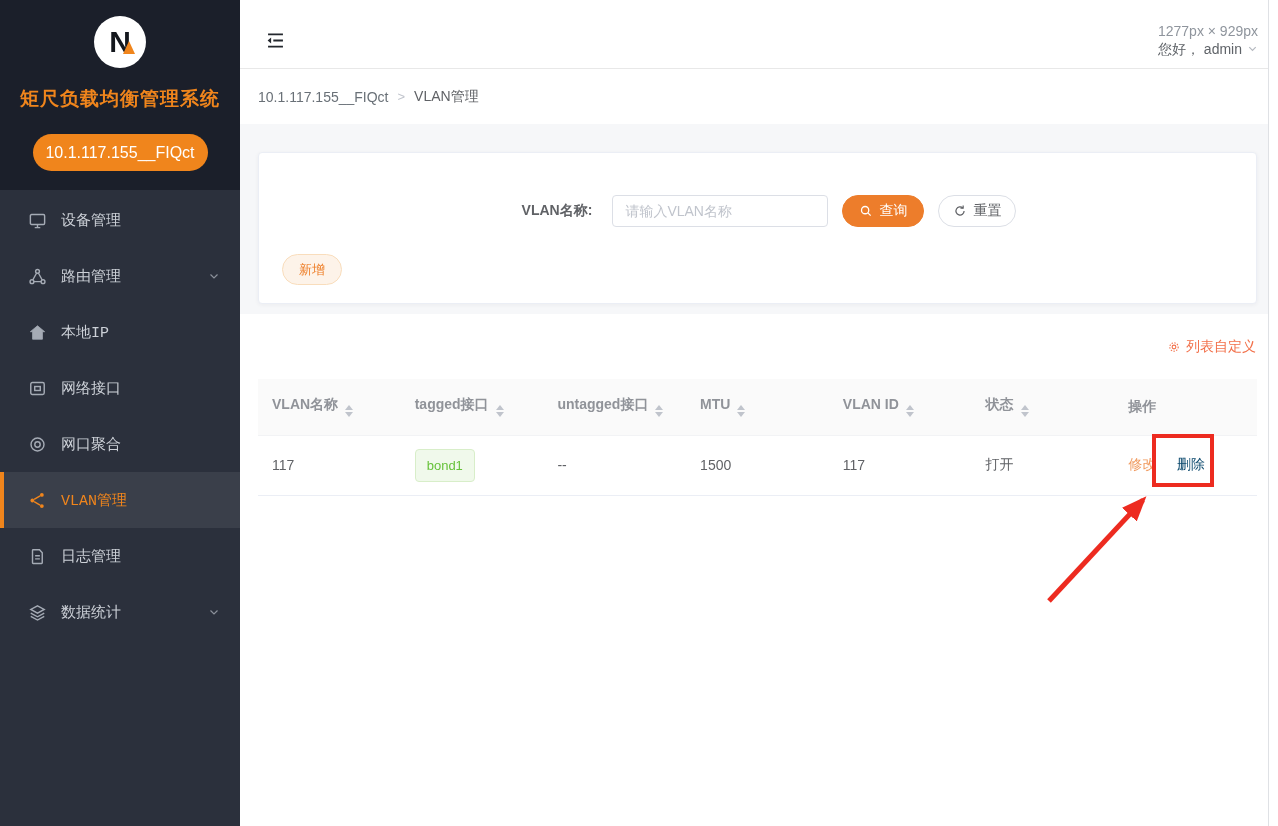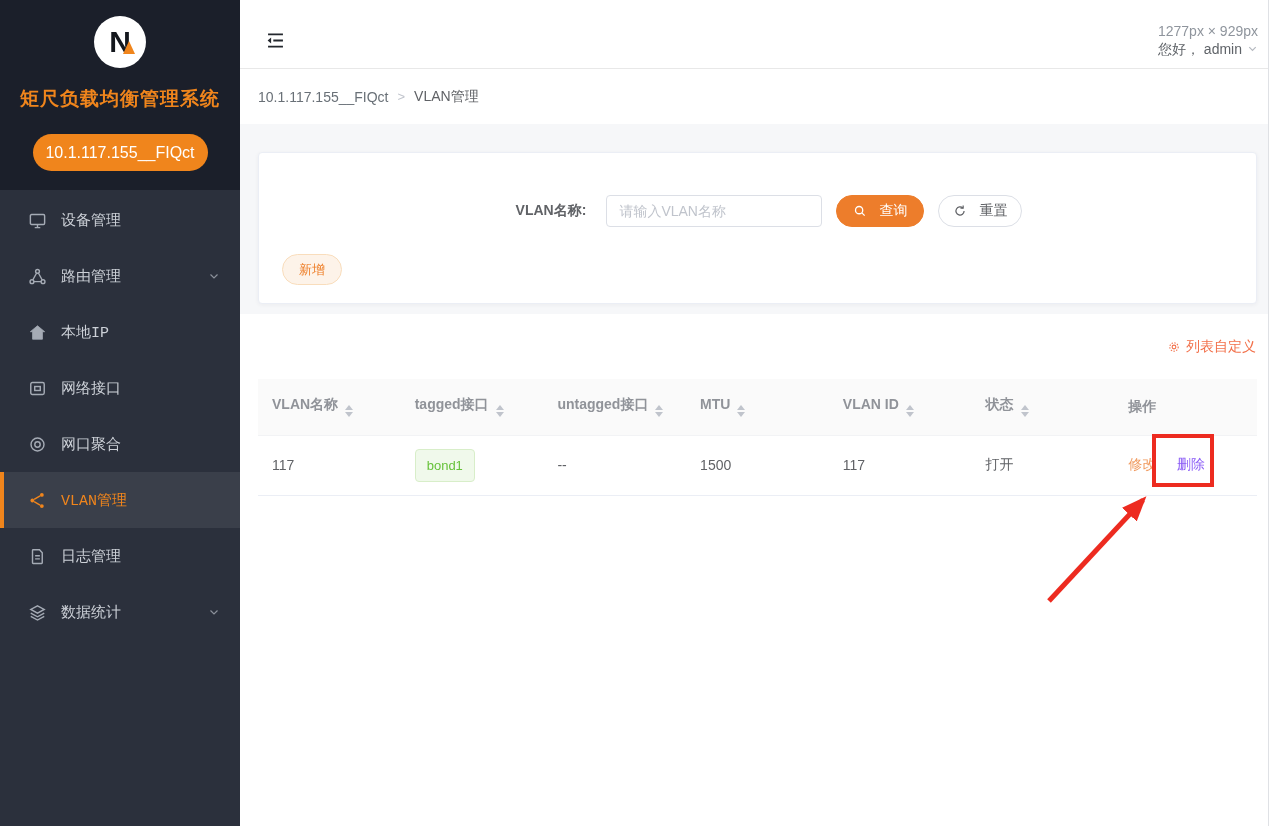--- a/index.html
+++ b/index.html
@@ -49,21 +49,21 @@
   .content { position:absolute; top:112px; left:0; right:0; bottom:0; background:#f6f7f9; }
   
   .filter-card { position:absolute; left:18px; top:28px; width:999px; height:152px;
     background:#fff; border:1px solid #ebeef5; border-radius:4px; box-shadow:0 1px 4px rgba(31,45,61,.05); }
   .filter-row1 { margin:42px 0 0 23px; display:flex; align-items:center;justify-content:center; }
   .filter-label { font-size:14px; color:#606266; font-weight:600; }
   .filter-input { width:216px; height:32px; border:1px solid #dcdfe6; border-radius:4px;
     padding:0 12px; font-size:14px; color:#606266; margin-left:20px; outline:none;
     font-family:"Liberation Sans",sans-serif; }
   .filter-input::placeholder { color:#c0c4cc; }
-  .btn { display:inline-flex; align-items:center; gap:12px; height:32px; border-radius:16px;
+  .btn { display:inline-flex; align-items:center; gap:6px; height:32px; border-radius:16px;
     font-size:14px; cursor:pointer; font-family:"Liberation Sans",sans-serif; }
   .btn-search { margin-left:14px; padding:0 16px; background:#ed7d2b; border:1px solid #ed7d2b; color:#fff; }
   .btn-reset { margin-left:14px; padding:0 14px; background:#fff; border:1px solid #dcdfe6; color:#606266; }
   .btn-add { margin:27px 0 0 23px; height:31px; padding:0 16px; background:#fdf3e9;
     border:1px solid #f9ddbc; color:#ee7d25; font-size:13px; }
   
   .table-section { position:absolute; top:190px; left:0; right:0; bottom:0; background:#fff; }
   .customize-row { padding:24px 12px 0 18px; text-align:right; }
   .customize-link { color:#f2704a; font-size:14px; display:inline-flex; align-items:center; gap:5px; cursor:pointer; }
   .customize-link svg { stroke:#f2704a; }
@@ -74,21 +74,21 @@
   tbody td { height:60px; padding-left:14px; font-size:14px; color:#606266;
     border-bottom:1px solid #ebeef5; background:#fff; }
   thead th { border-bottom:1px solid #f2f3f5; }
   .sort { display:inline-flex; flex-direction:column; margin-left:7px; vertical-align:-1px; gap:2px; cursor:pointer; }
   .sort i { display:block; width:0; height:0; border-left:4px solid transparent; border-right:4px solid transparent; }
   .sort .up { border-bottom:5px solid #c0c4cc; }
   .sort .down { border-top:5px solid #c0c4cc; }
   .tag-green { display:inline-block; padding:8px 11px; background:#f0f9eb;
     border:1px solid #d8eec9; color:#67c23a; border-radius:4px; font-size:13px; }
   .link-modify { color:#f09a5f; margin-right:17px; cursor:pointer; }
-  .link-delete { color:#8b5cf6; cursor:pointer; }
+  .link-delete { color:#0c4a6e; cursor:pointer; }
   
   .anno-box { position:absolute; left:1152px; top:434px; width:62px; height:53px;
     border:4px solid #ed2b20; z-index:9; pointer-events:none; }
   .anno-arrow { position:absolute; left:1040px; top:484px; width:120px; height:125px; z-index:9; pointer-events:none; }
   .scroll-gutter { position:absolute; right:0; top:0; width:10px; height:826px;
     background:#fff; border-left:1px solid #dfe1e5; z-index:5; }
 </style>
 </head>
 <body>
 

